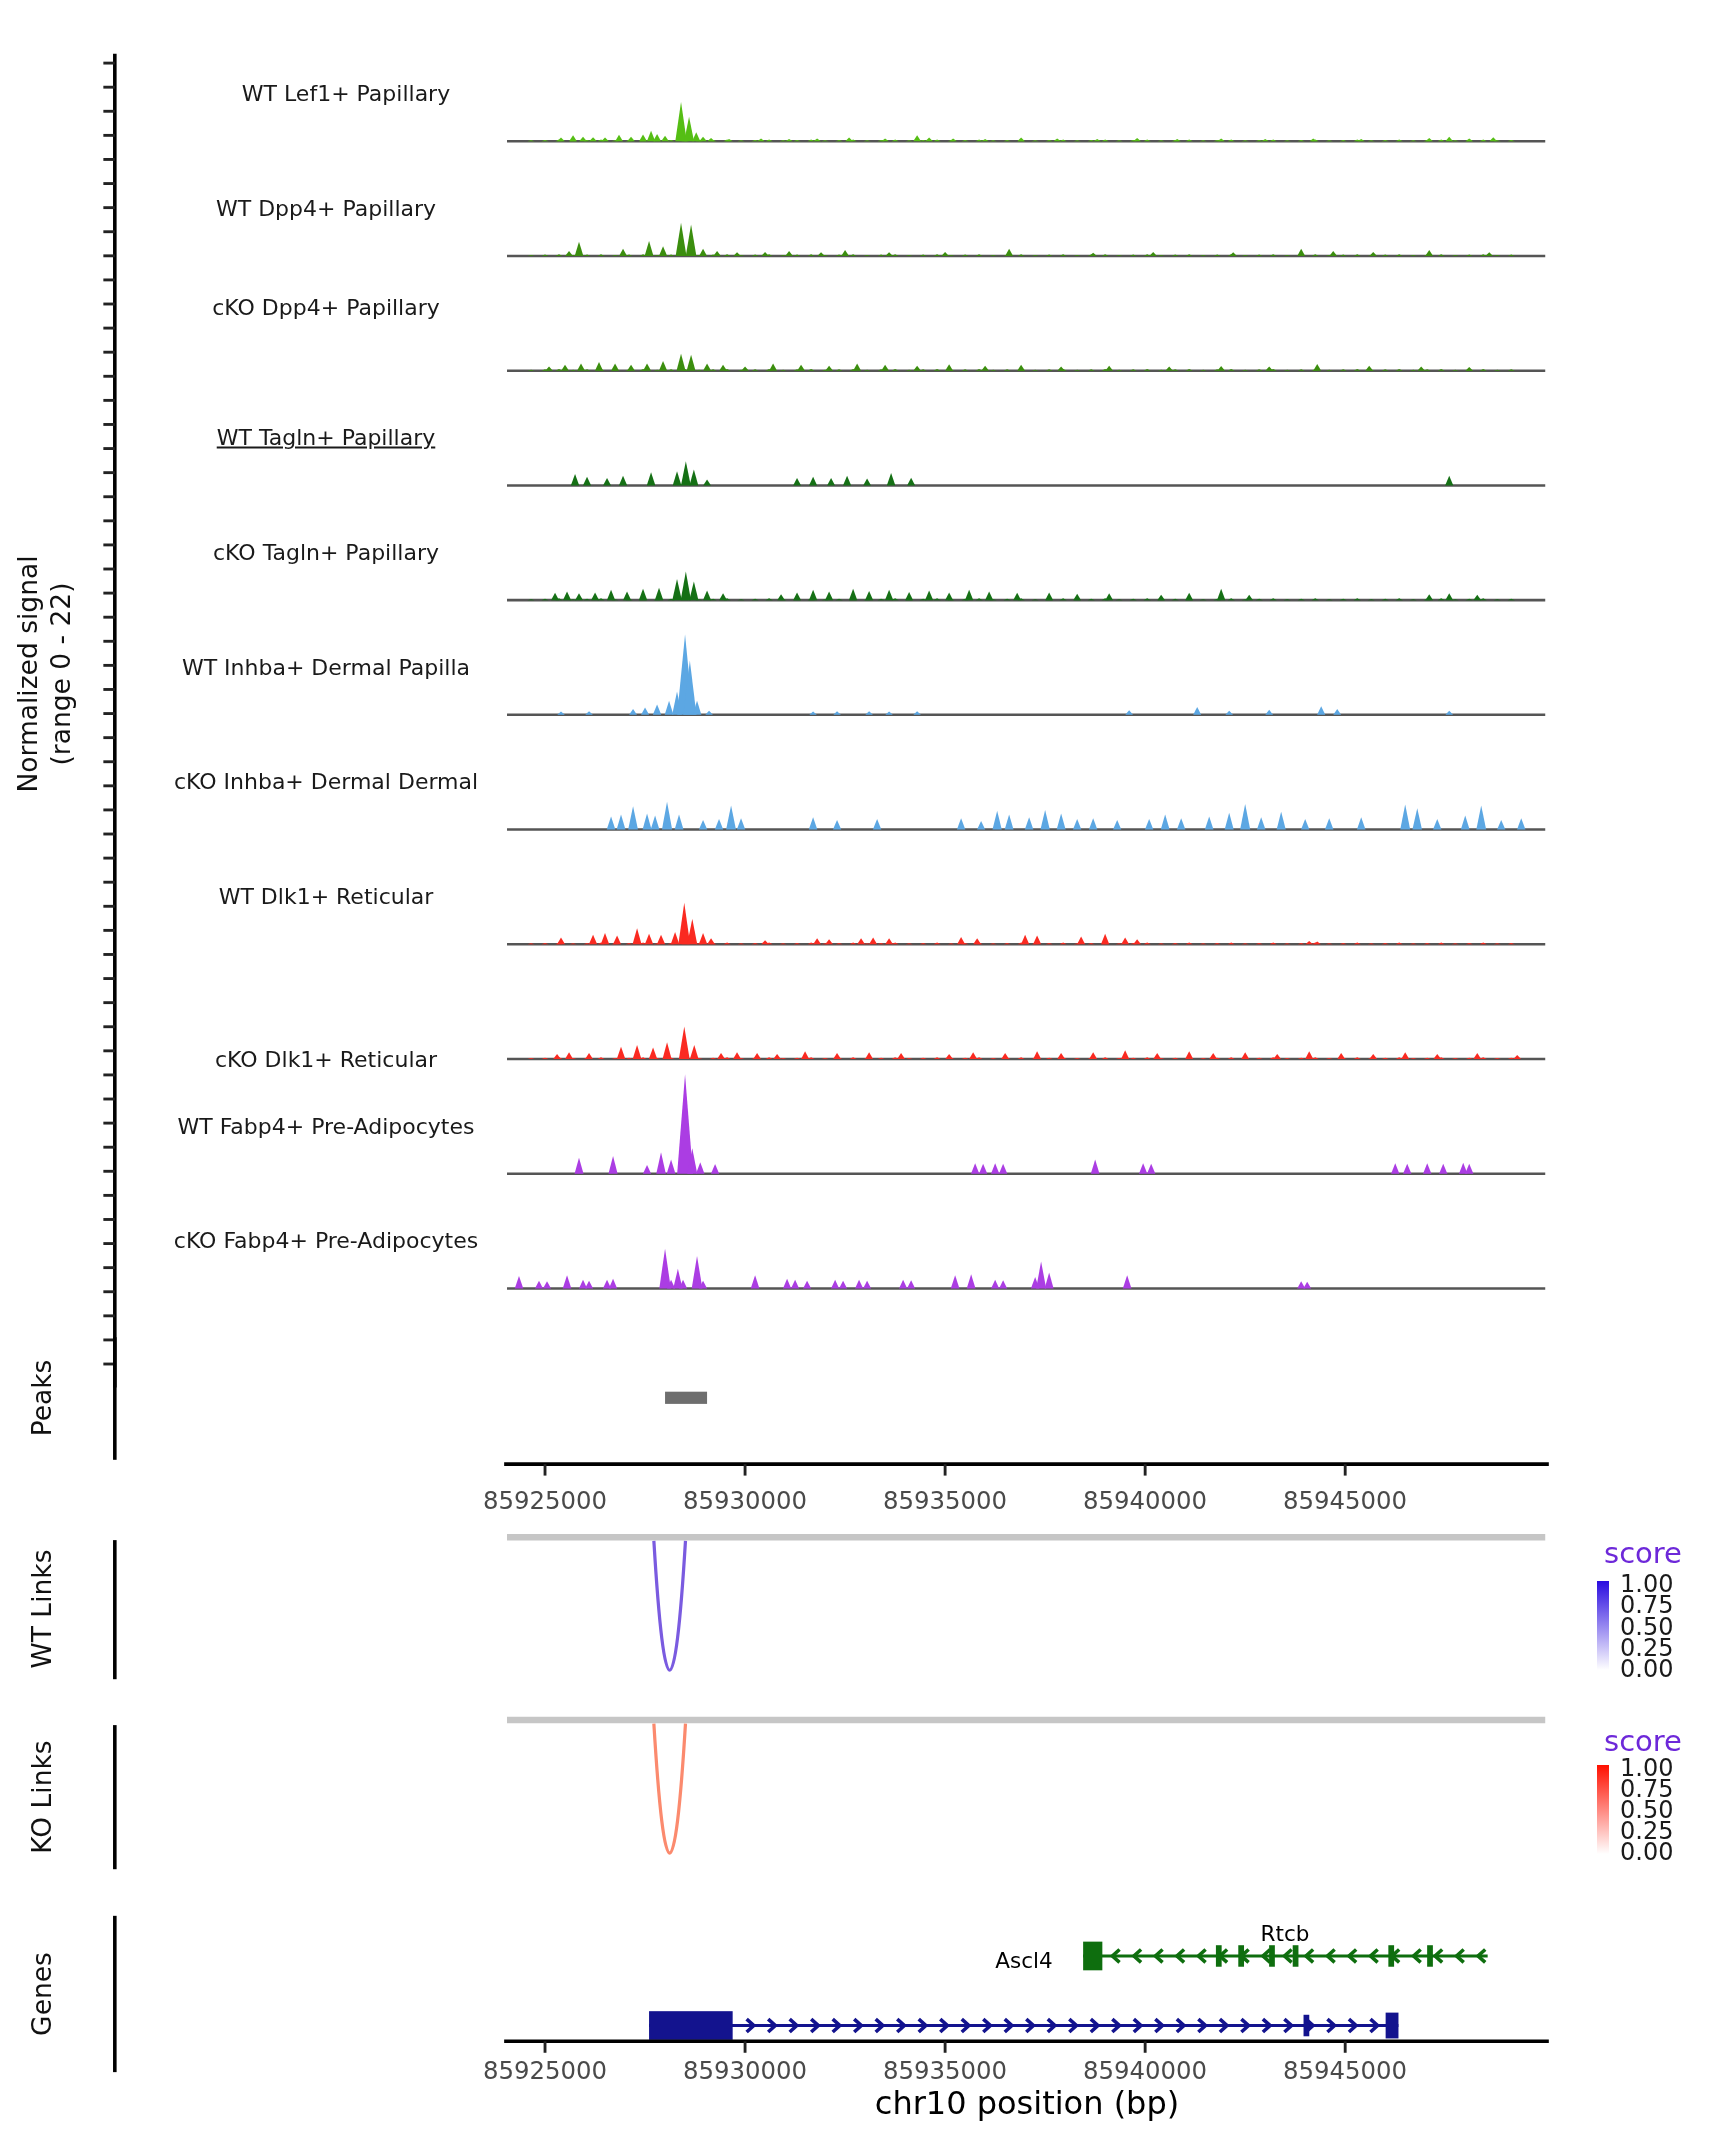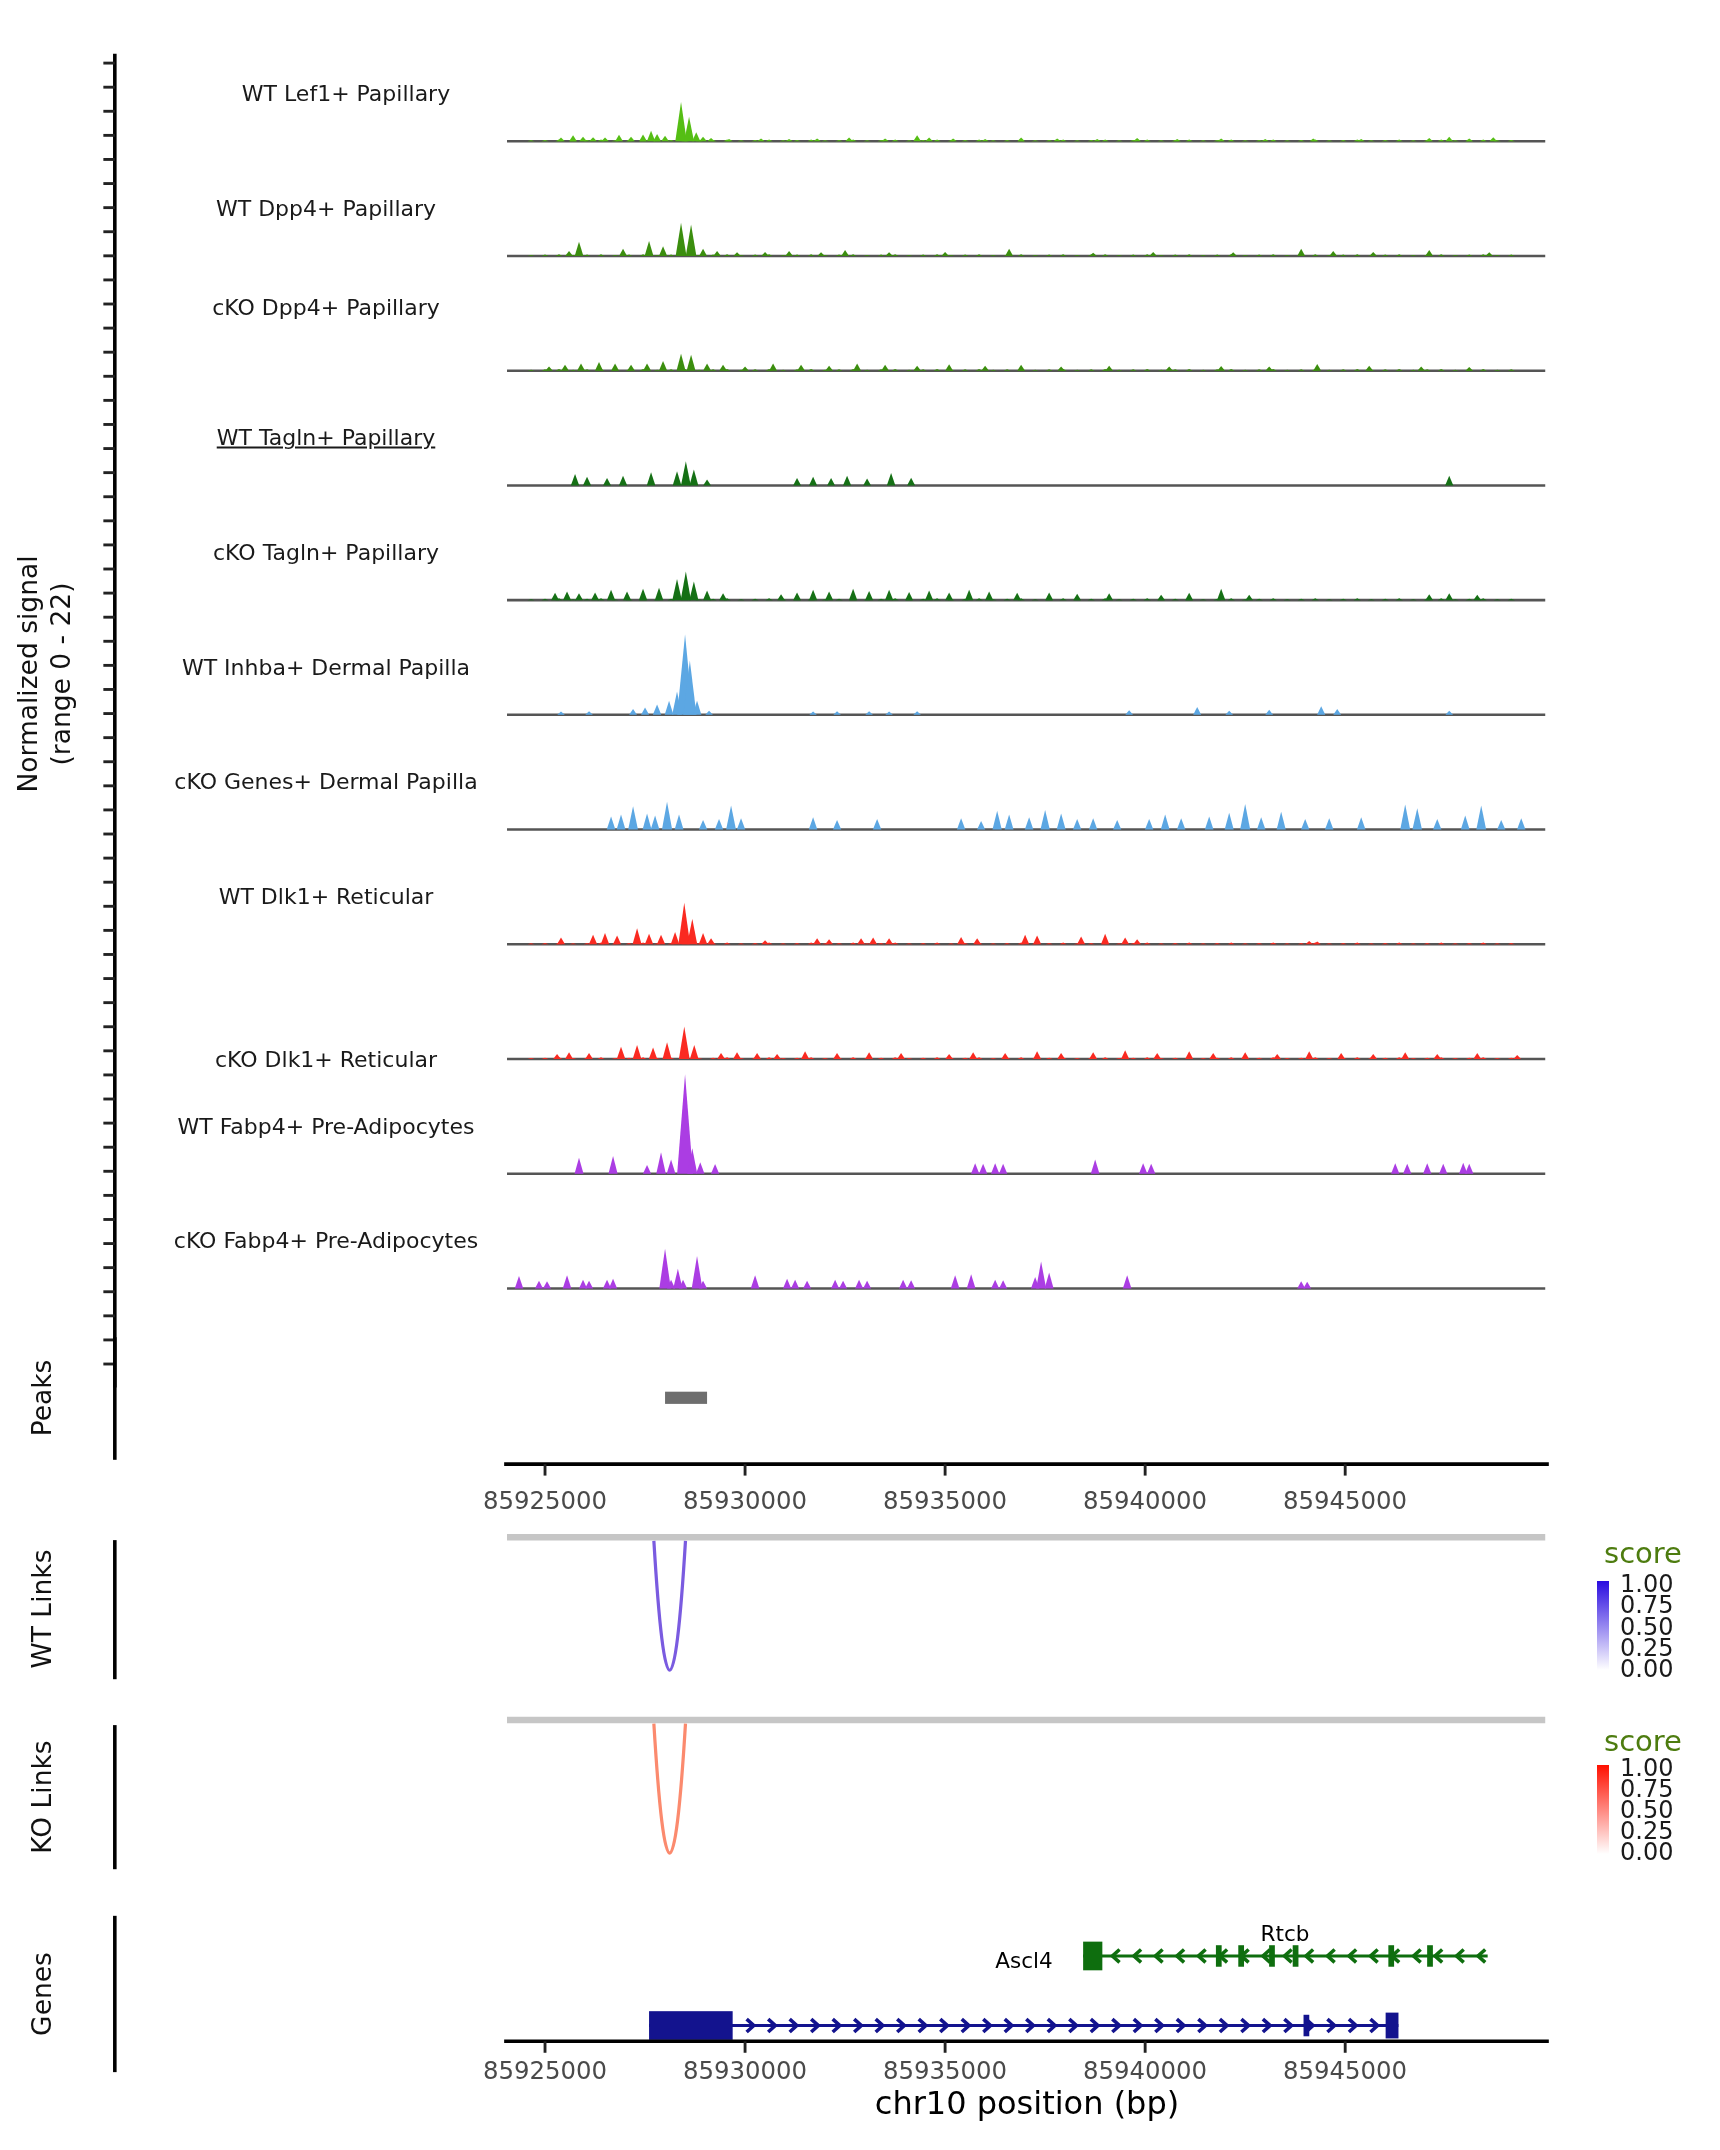--- a/index.html
+++ b/index.html
@@ -10,21 +10,21 @@
           transform:translate(-50%,-50%) rotate(-90deg);text-align:center;line-height:1.25;}
   .tracklabel{position:absolute;transform:translate(-50%,-50%);white-space:nowrap;
               color:#1a1a1a;font-size:22px;}
   .ticklabel{position:absolute;transform:translate(-50%,-50%);white-space:nowrap;
              color:#4a4a4a;font-size:24.4px;}
   .xtitle{position:absolute;transform:translate(-50%,-50%);white-space:nowrap;
           color:#000;font-size:32px;}
   .genelabel{position:absolute;transform:translate(-50%,-50%);white-space:nowrap;
              color:#000;font-size:21.5px;}
   .legendtitle{position:absolute;transform:translate(-50%,-50%);white-space:nowrap;
-               color:#4d7c0f;font-size:29px;}
+               color:#6d28d9;font-size:29px;}
   .legendbar{position:absolute;width:12.2px;height:89px;}
   .legendtick{position:absolute;transform:translate(0,-50%);white-space:nowrap;
               color:#1a1a1a;font-size:24px;}
 </style>
 </head>
 <body>
 
 <div id="fig">
   <svg id="plot" width="1721" height="2151" viewBox="0 0 2400 3000">
       <g>
@@ -982,21 +982,21 @@
   <div class="vlabel" style="left:42px;top:1797px;">KO Links</div>
   <div class="vlabel" style="left:42px;top:1994px;">Genes</div>
 
   <div id="track-labels">
       <div class="tracklabel" style="left: 346px; top: 93px;">WT Lef1+ Papillary</div>
       <div class="tracklabel" style="left: 326px; top: 208px;">WT Dpp4+ Papillary</div>
       <div class="tracklabel" style="left: 326px; top: 307px;">cKO Dpp4+ Papillary</div>
       <div class="tracklabel" style="left: 326px; top: 437px; text-decoration: underline;">WT Tagln+ Papillary</div>
       <div class="tracklabel" style="left: 326px; top: 552px;">cKO Tagln+ Papillary</div>
       <div class="tracklabel" style="left: 326px; top: 667px;">WT Inhba+ Dermal Papilla</div>
-      <div class="tracklabel" style="left: 326px; top: 781px;">cKO Genes+ Dermal Papilla</div>
+      <div class="tracklabel" style="left: 326px; top: 781px;">cKO Inhba+ Dermal Dermal</div>
       <div class="tracklabel" style="left: 326px; top: 896px;">WT Dlk1+ Reticular</div>
       <div class="tracklabel" style="left: 326px; top: 1011px; margin-top: 48px;">cKO Dlk1+ Reticular</div>
       <div class="tracklabel" style="left: 326px; top: 1126px;">WT Fabp4+ Pre-Adipocytes</div>
       <div class="tracklabel" style="left: 326px; top: 1240px;">cKO Fabp4+ Pre-Adipocytes</div>
     </div>
   <div id="axis-labels">
       <div class="ticklabel" style="left: 545px; top: 1500px;">85925000</div>
       <div class="ticklabel" style="left: 745px; top: 1500px;">85930000</div>
       <div class="ticklabel" style="left: 945px; top: 1500px;">85935000</div>
       <div class="ticklabel" style="left: 1145px; top: 1500px;">85940000</div>

